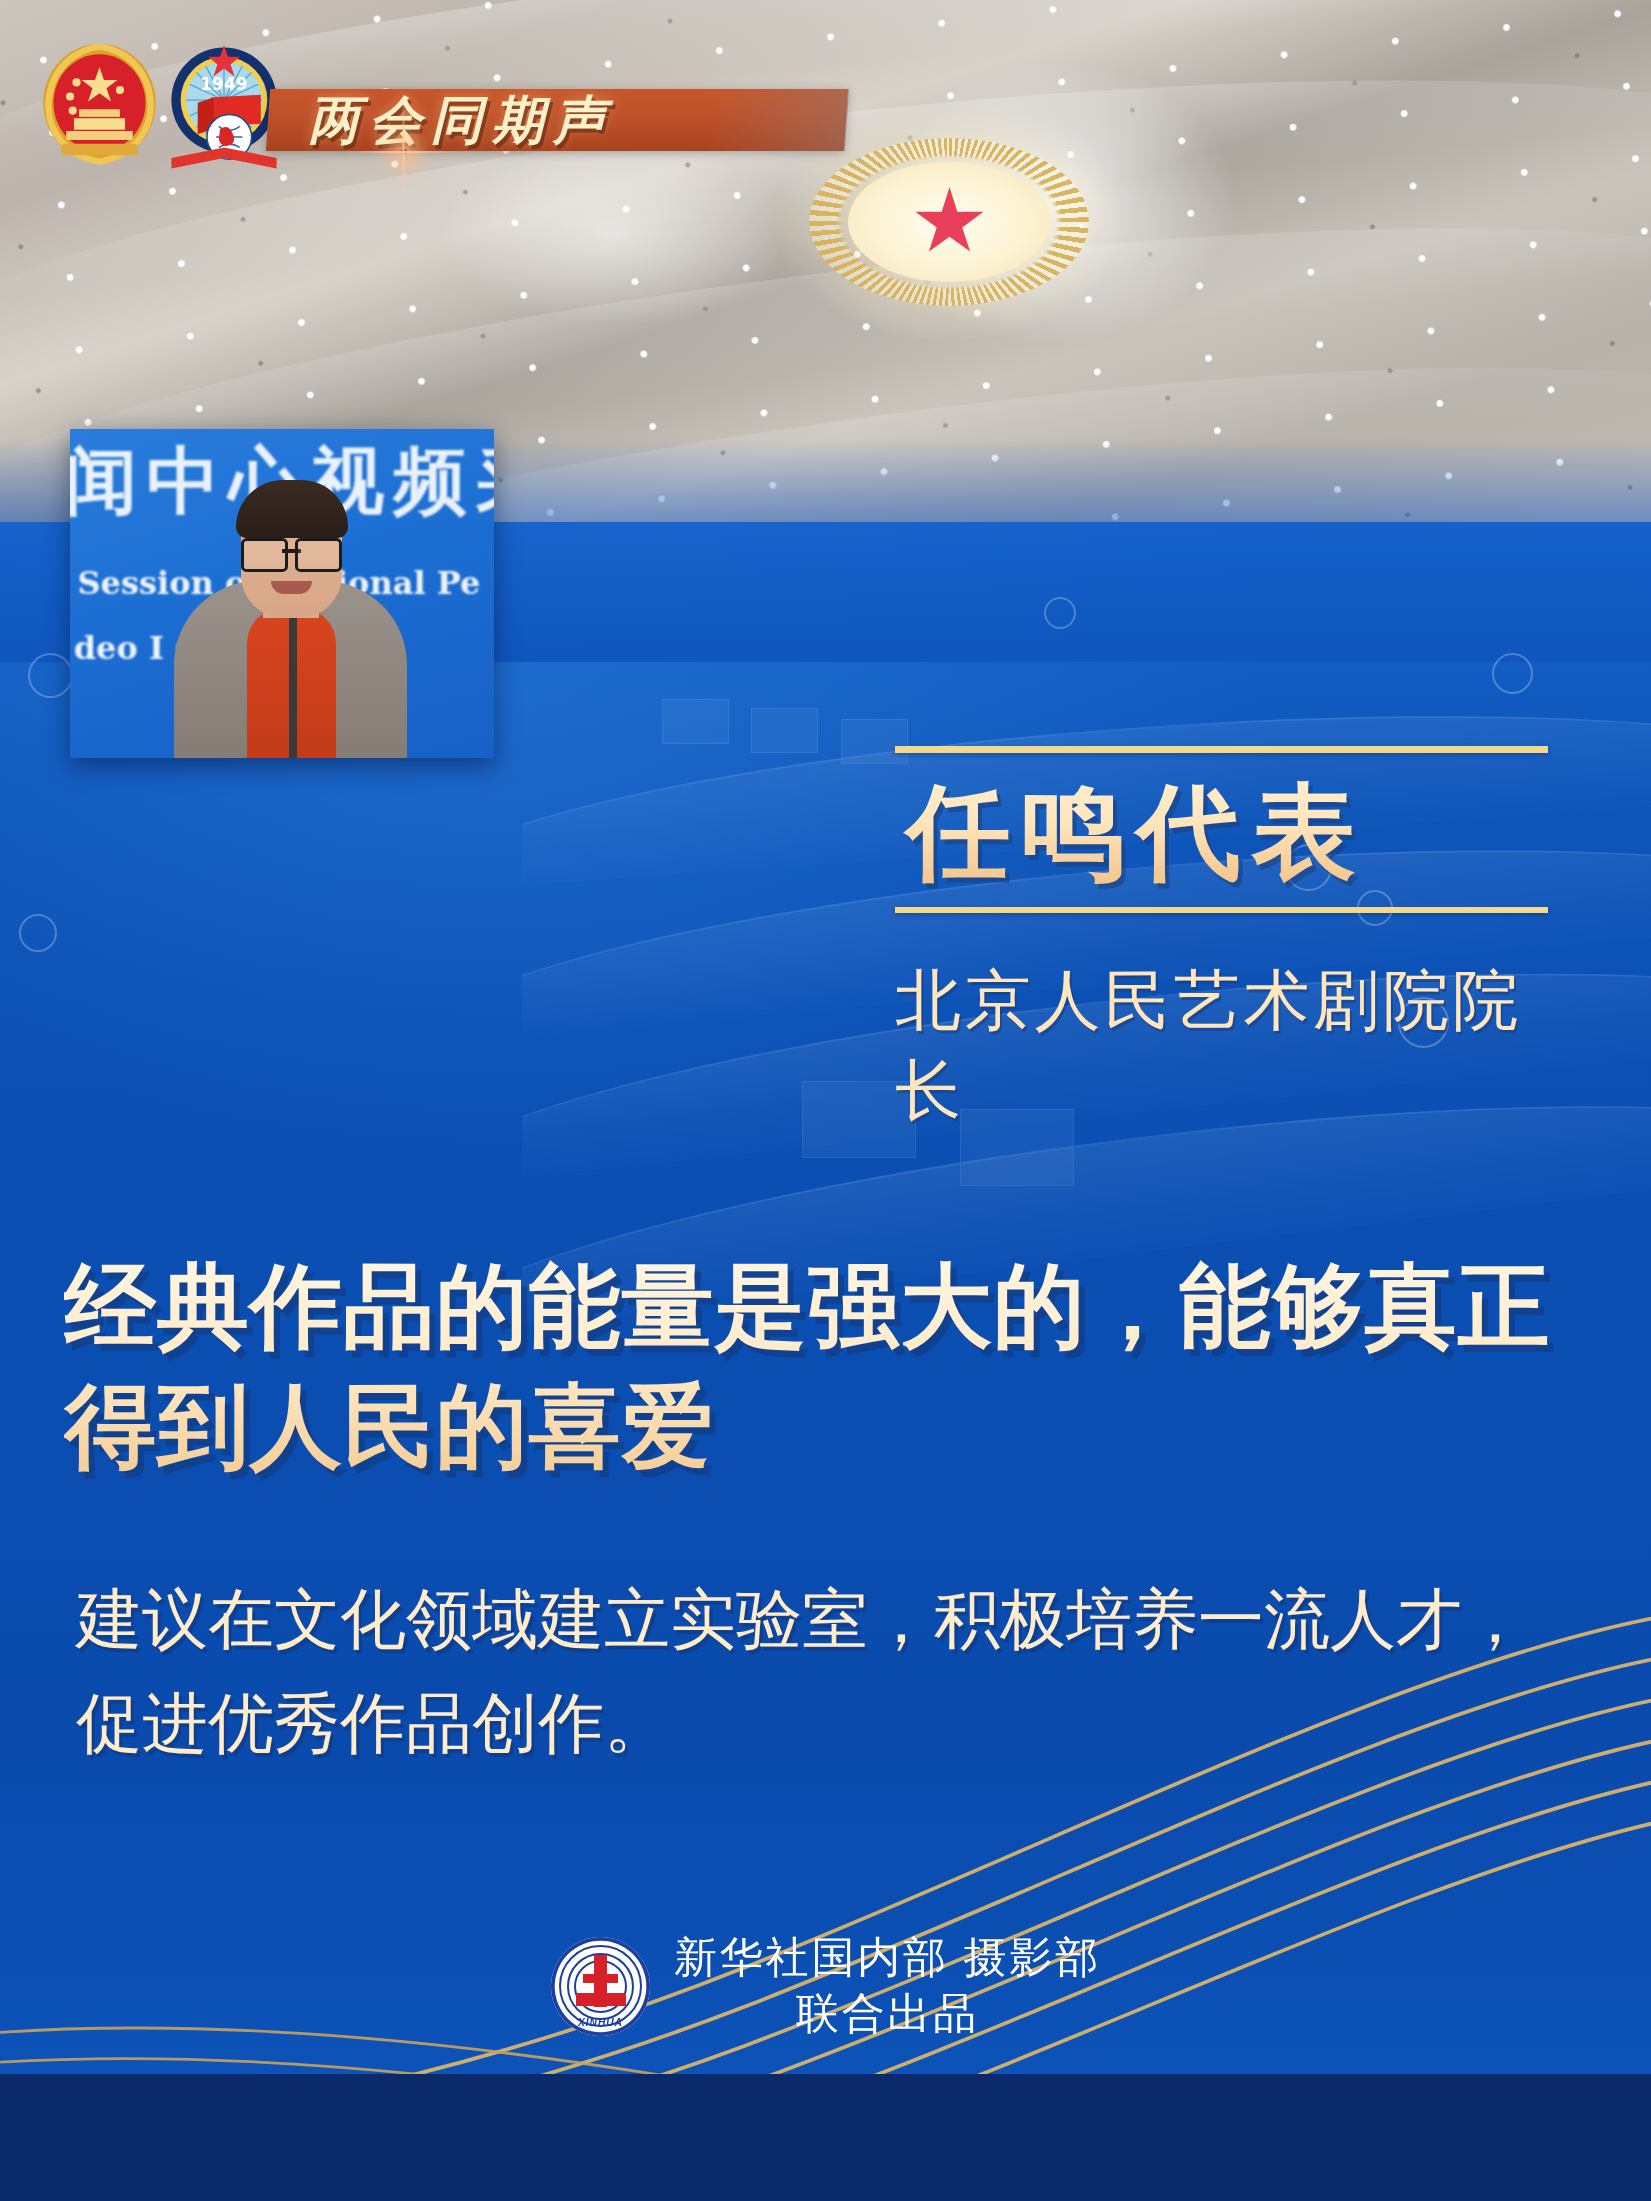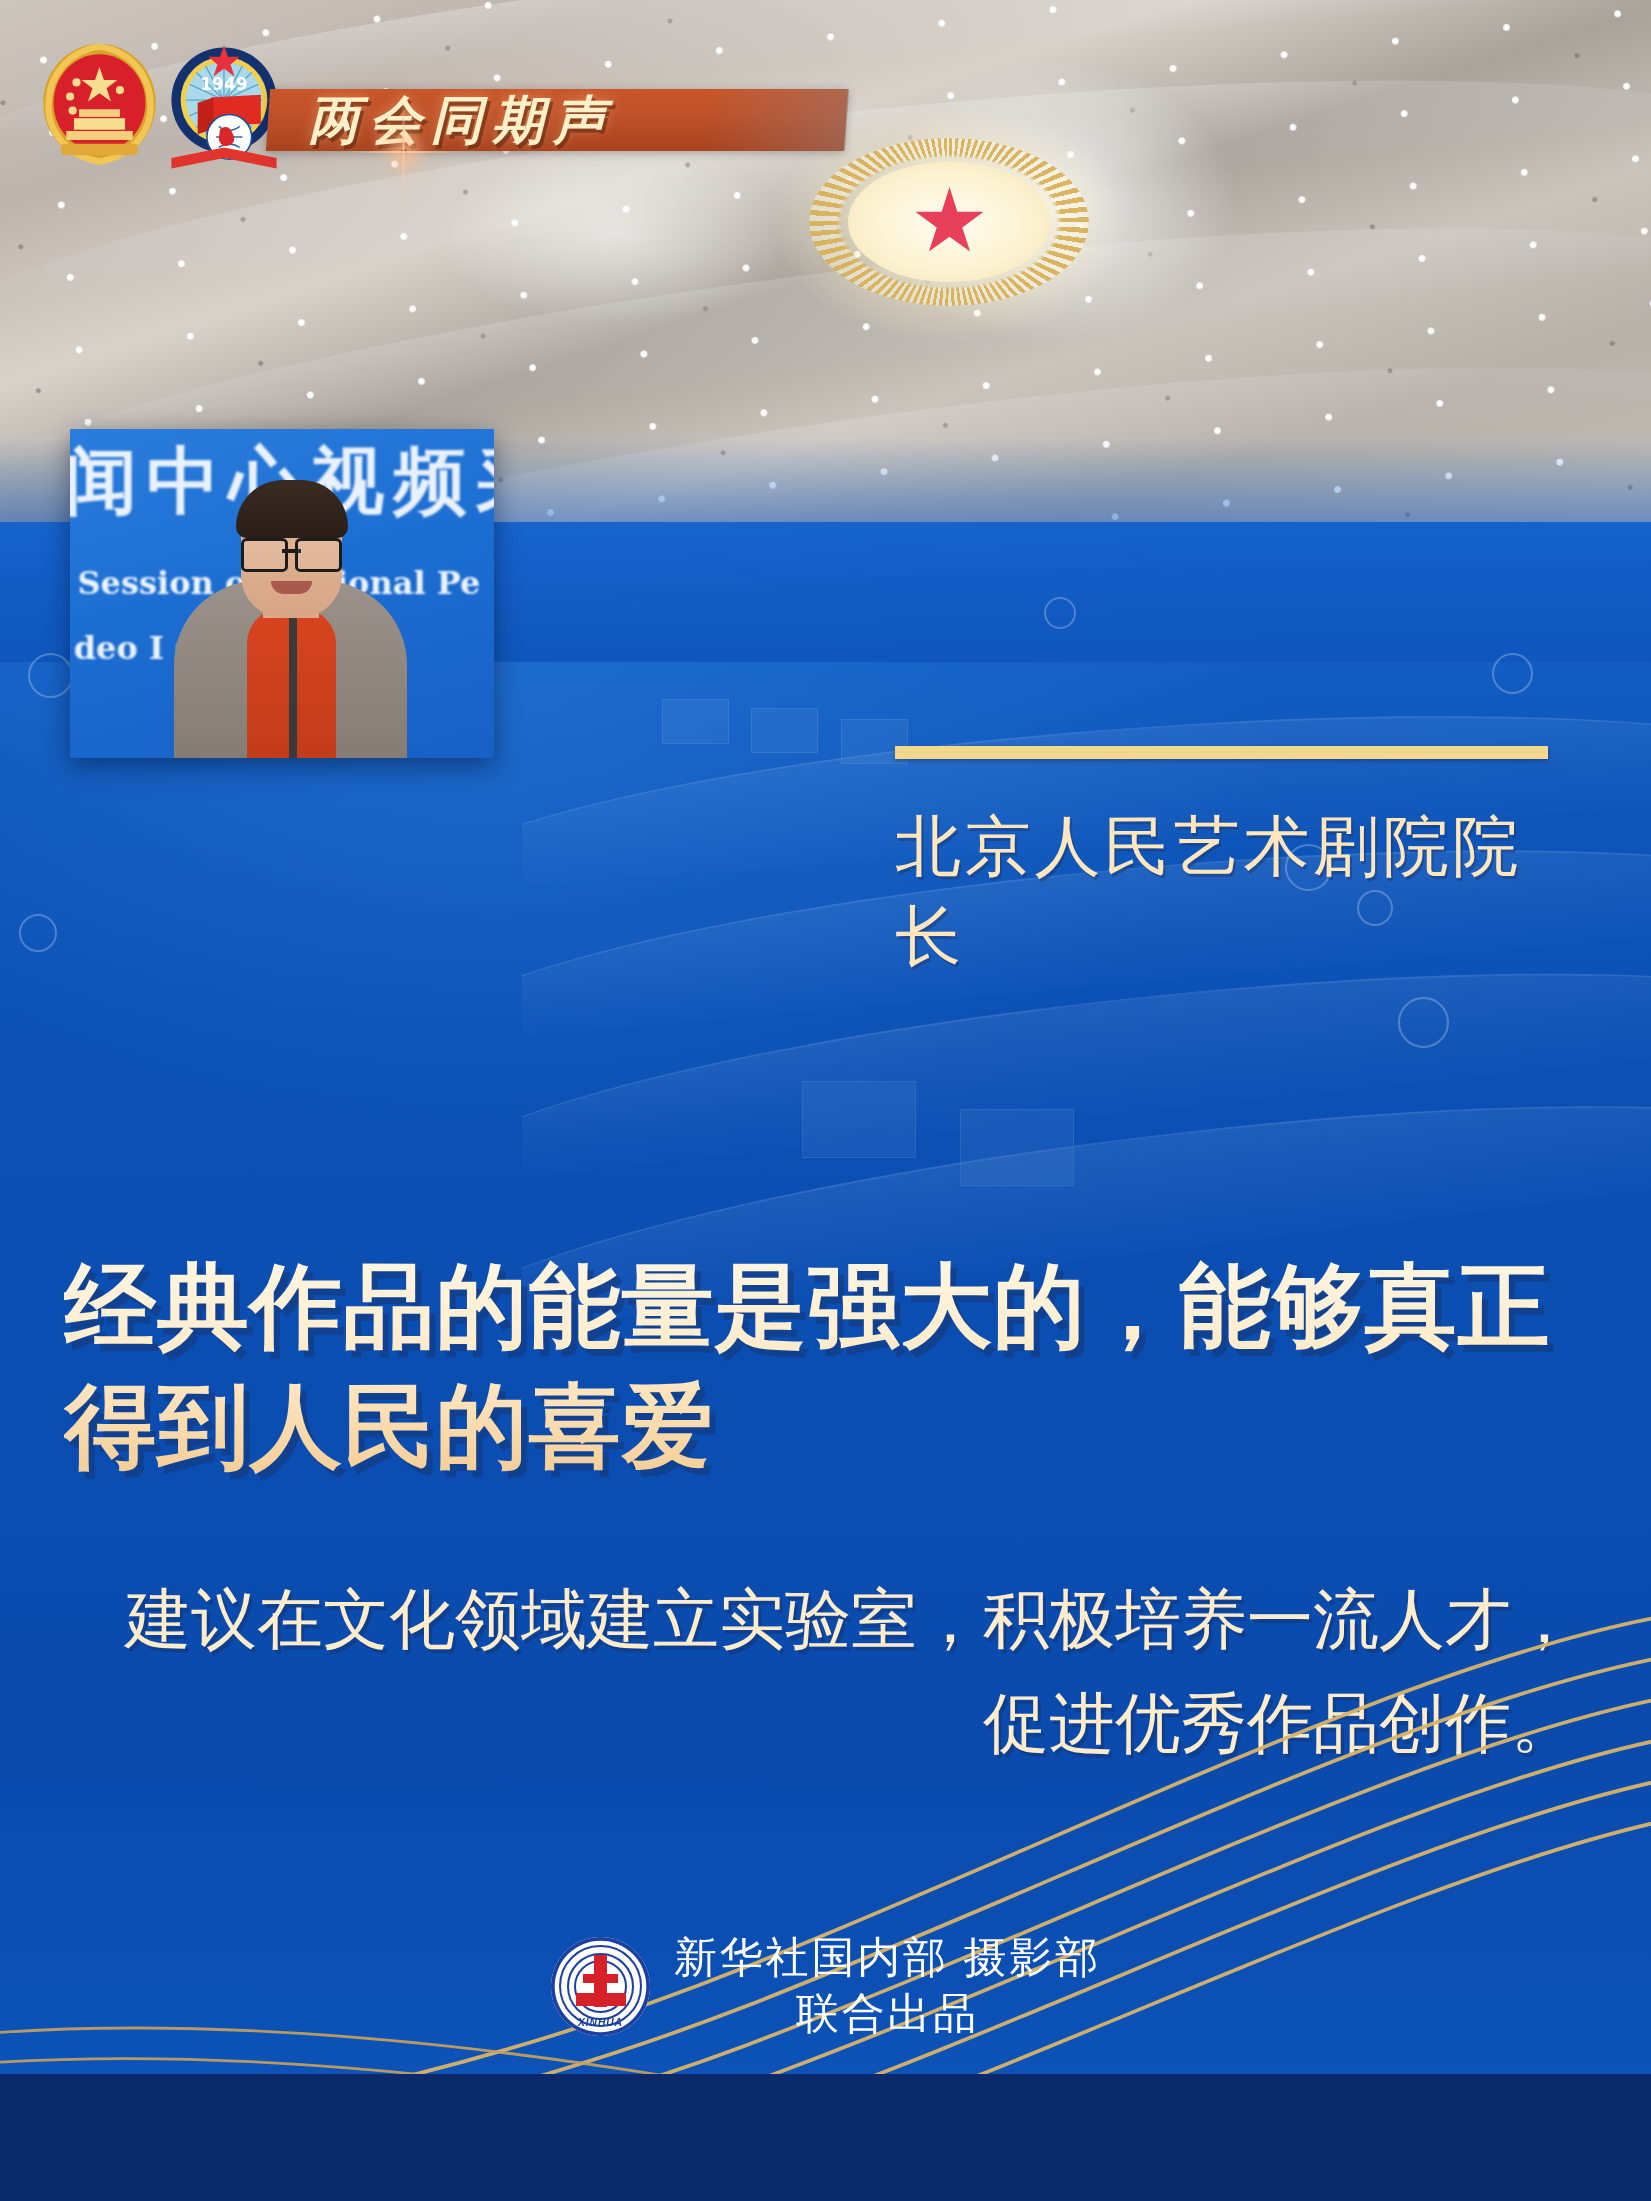--- a/index.html
+++ b/index.html
@@ -167,21 +167,20 @@
     background:linear-gradient(180deg,#fff6e2 0%,#ffe9c6 50%,#f3c98f 100%);
     -webkit-background-clip:text;background-clip:text;-webkit-text-fill-color:transparent;
     filter:drop-shadow(6.5px 7.5px 0 rgba(20,58,125,.62));
     font-family:Liberation Mono, monospace;
   }
   .desc{
     position:absolute;left:76px;top:1568px;width:1501px;
     font-size:66px;line-height:1.58;letter-spacing:0px;color:#ffeccb;font-weight:400;
     filter:drop-shadow(3.7px 4.7px 0 rgba(18,52,118,.55));
     font-family:"DejaVu Sans","Liberation Sans",sans-serif;
-    text-align:right;
   }
 
   
   .ribbons{position:absolute;left:0;top:1529px;width:1652px;height:673px;overflow:hidden;pointer-events:none;}
   .ribbons svg{position:absolute;left:0;top:0;}
 
   
   .footer{position:absolute;left:0;bottom:32px;width:1652px;display:flex;
           align-items:center;justify-content:center;gap:24px;}
   .xh-logo{width:99px;height:99px;border-radius:50%;background:#ffffff;
@@ -299,20 +298,21 @@
         <i class="l"></i>
           <b></b>
           <i class="r"></i>
       </div>
     </div>
   </div>
   <div class="lens-flare"></div>
 
   <div class="name-block">
     <div class="rule top"></div>
+    <div class="name">任鸣代表</div>
     <div class="rule bot"></div>
     <div class="role">北京人民艺术剧院院长</div>
   </div>
 
   <div class="quote">经典作品的能量是强大的，能够真正得到人民的喜爱</div>
   <div class="desc">建议在文化领域建立实验室，积极培养一流人才，促进优秀作品创作。</div>
 
   <div class="ribbons">
     <svg width="1652" height="673" viewBox="0 0 1772 722">
       <g fill="none" stroke="#d8b46a" stroke-width="4" opacity=".95">

